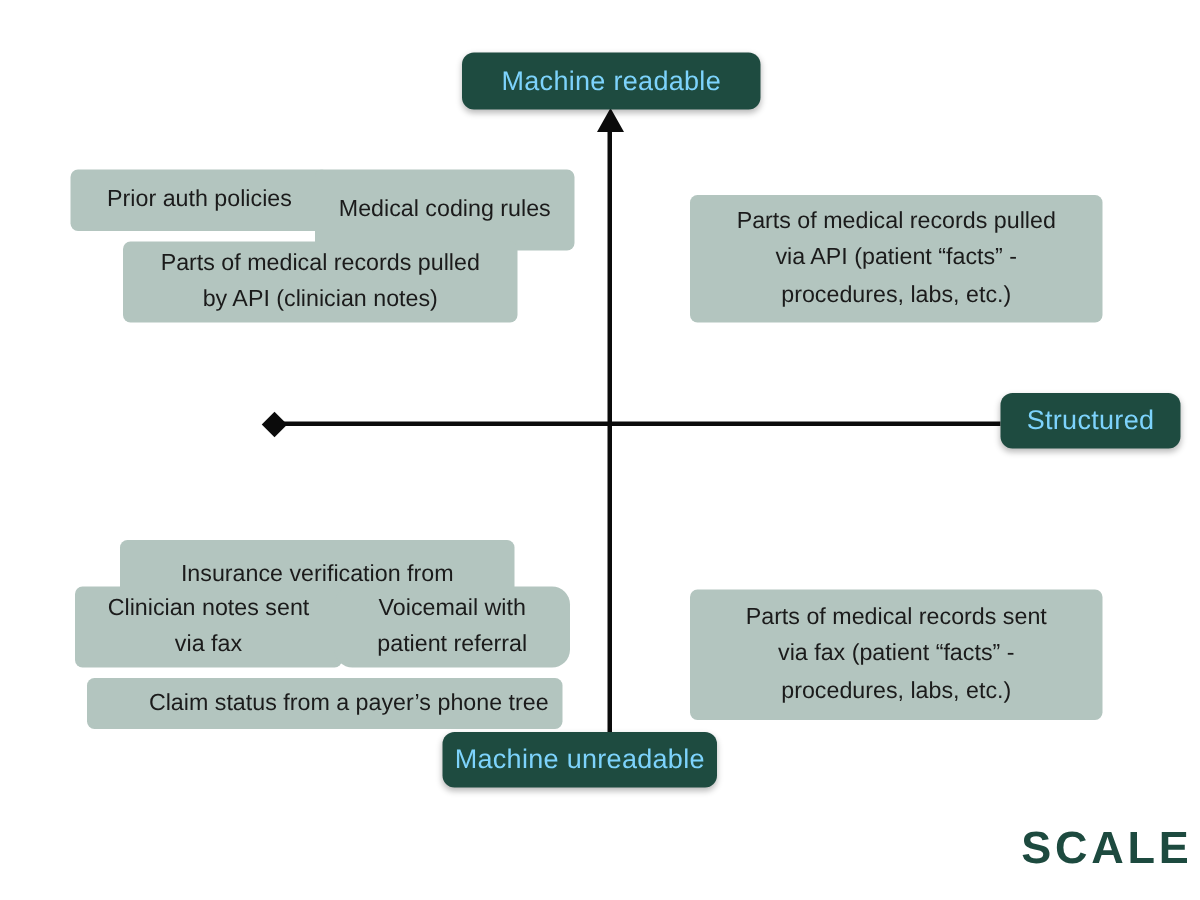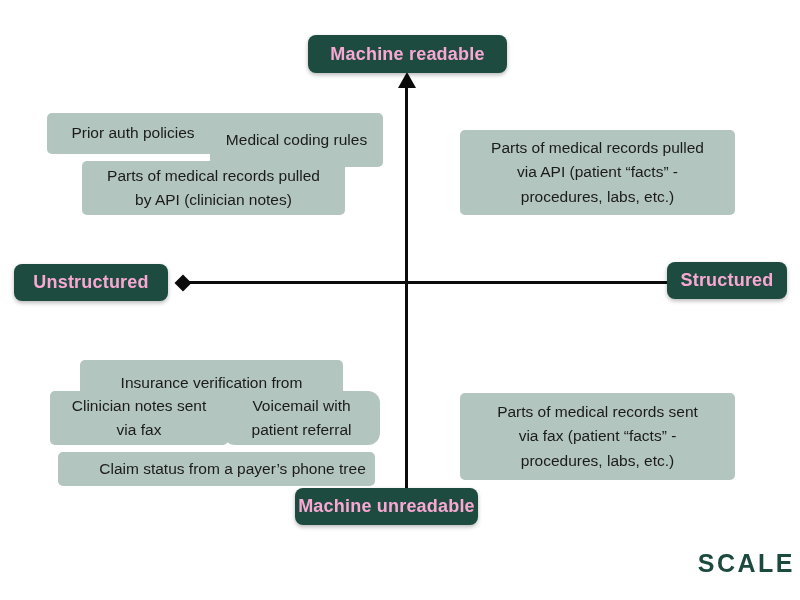--- a/index.html
+++ b/index.html
@@ -21,22 +21,22 @@
   .arrow-up{position:absolute;left:398px;top:72px;width:0;height:0;
     border-left:9px solid transparent;border-right:9px solid transparent;
     border-bottom:16px solid var(--axis-black);}
   .arrow-down{position:absolute;left:398px;top:497px;width:0;height:0;
     border-left:9px solid transparent;border-right:9px solid transparent;
     border-top:16px solid var(--axis-black);}
   .diamond{position:absolute;left:177px;top:277px;width:12px;height:12px;
     background:var(--axis-black);transform:rotate(45deg);}
   
   .badge{
-    position:absolute;background:var(--badge-green);color:#f9a8d4;
-    font-weight:bold;font-size:18px;letter-spacing:0.2px;
+    position:absolute;background:var(--badge-green);color:#7dd3fc;
+    font-weight:normal;font-size:18px;letter-spacing:0.2px;
     display:flex;align-items:center;justify-content:center;
     border-radius:8px;box-shadow:0 2px 4px rgba(0,0,0,0.28);
     white-space:nowrap;
   }
   .badge-top{left:308px;top:35px;width:199px;height:38px;}
   .badge-bottom{left:295px;top:488px;width:183px;height:37px;}
   .badge-left{left:14px;top:264px;width:154px;height:37px;}
   .badge-right{left:667px;top:262px;width:120px;height:37px;}
   
   .box{
@@ -50,38 +50,37 @@
   .box-records-api-notes{left:82px;top:161px;width:263px;height:54px;}
   .box-records-api-facts{left:460px;top:130px;width:275px;height:85px;}
   .box-insurance{left:80px;top:328px;width:263px;height:70px;margin-top:32px;}
   .box-clinician-fax{left:50px;top:391px;width:178px;height:54px;}
   .box-voicemail{left:223px;top:391px;width:157px;height:54px;border-radius:12px;}
   .box-claim-status{left:58px;top:452px;width:317px;height:34px;padding-left:40px;}
   .box-records-fax-facts{left:460px;top:368px;width:275px;height:87px;margin-top:25px;}
   
   .logo{
     position:absolute;right:5px;top:549px;
-    font-size:25px;font-weight:bold;letter-spacing:2.5px;
+    font-size:30px;font-weight:bold;letter-spacing:2.5px;
     color:var(--logo-green);
   }
 </style>
 </head>
 <body>
 
 <div class="stage">
 
   <div class="v-line"></div>
   <div class="h-line"></div>
   <div class="arrow-up"></div>
   <div class="arrow-down"></div>
   <div class="diamond"></div>
 
   <div class="badge badge-top">Machine readable</div>
   <div class="badge badge-bottom">Machine unreadable</div>
-  <div class="badge badge-left">Unstructured</div>
   <div class="badge badge-right">Structured</div>
 
   <div class="box box-prior-auth">Prior auth policies</div>
   <div class="box box-medical-coding">Medical coding rules</div>
   <div class="box box-records-api-notes">Parts of medical records pulled
 by API (clinician notes)</div>
 
   <div class="box box-records-api-facts">Parts of medical records pulled
 via API (patient “facts” -
 procedures, labs, etc.)</div>

